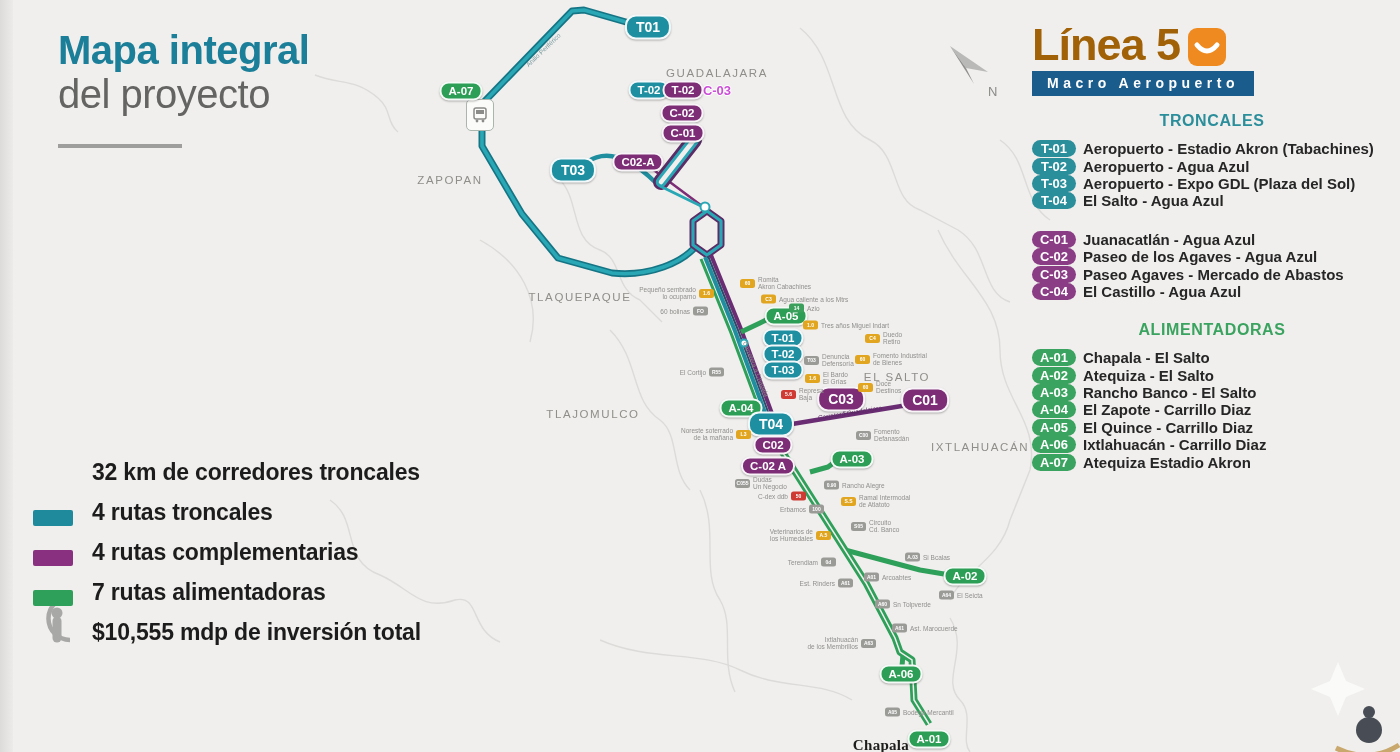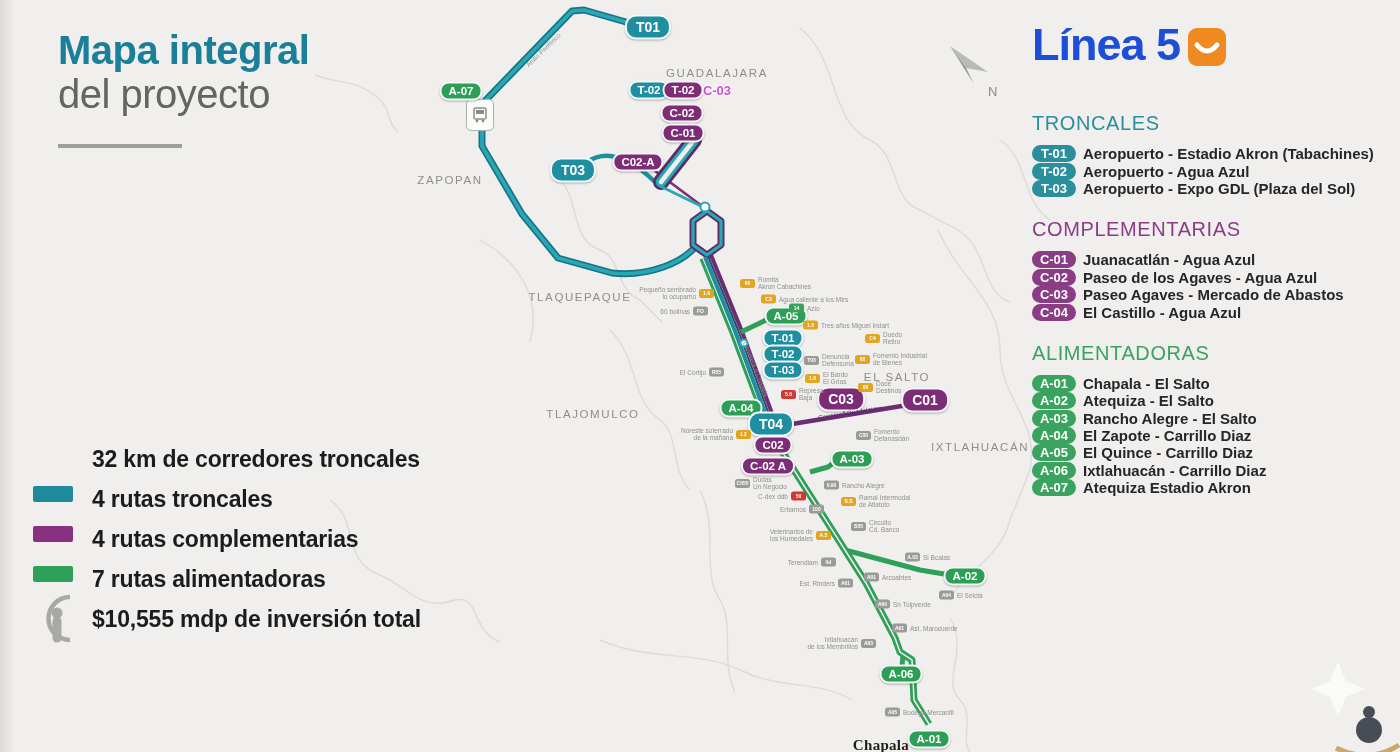--- a/index.html
+++ b/index.html
@@ -8,35 +8,35 @@
   .edge-strip{position:absolute;left:0;top:0;width:13px;height:752px;
         background:linear-gradient(90deg,#dcdbd9,#eceBe9);}
   
   .title-block{position:absolute;left:58px;top:28px;}
   .title-l1{font-size:40px;font-weight:bold;color:#1b7f99;line-height:44px;letter-spacing:-.5px;}
   .title-l2{font-size:40px;color:#646462;line-height:44px;letter-spacing:-.5px;}
   .title-rule{width:124px;height:4px;background:#9e9e9c;margin-top:28px;}
   
   .logo{position:absolute;left:1032px;top:22px;width:330px;}
   .logo-row{display:flex;align-items:center;gap:8px;}
-  .logo-text{font-size:45px;font-weight:bold;color:#1d4ed8;letter-spacing:-1px;line-height:46px;}
+  .logo-text{font-size:45px;font-weight:bold;color:#a16207;letter-spacing:-1px;line-height:46px;}
   .logo-smile{width:38px;height:38px;background:#ee8a1f;border-radius:9px;display:inline-block;position:relative;top:2px;}
   .logo-banner{margin-top:3px;width:222px;background:#1a5c8c;color:#fff;text-align:center;
         font-size:14px;font-weight:bold;letter-spacing:4.5px;padding:4px 0 5px;}
   
   .legend{position:absolute;left:1032px;top:112px;width:360px;}
   .leg-sec{margin-bottom:21px;}
-  .leg-head{font-size:20px;font-weight:normal;letter-spacing:.6px;margin:0 0 10px;}
+  .leg-head{font-size:16px;font-weight:bold;letter-spacing:.6px;margin:0 0 10px;text-align:center;}
   .leg-item{display:flex;align-items:center;height:17.4px;}
   .leg-pill{display:inline-block;width:44px;text-align:center;border-radius:12px;color:#fff;
         font-size:13px;font-weight:bold;padding:1px 0;margin-right:7px;flex:0 0 auto;}
   .leg-name{font-size:15px;font-weight:bold;color:#262626;white-space:nowrap;}
   
   .stats{position:absolute;left:33px;top:446px;}
-  .stat-row{display:flex;align-items:flex-start;height:40px;}
+  .stat-row{display:flex;align-items:flex-end;height:40px;}
   .stat-marker{width:59px;flex:0 0 auto;display:flex;align-items:center;}
   .swatch{width:40px;height:16px;border-radius:2px;}
   .stat-text{font-size:23px;font-weight:bold;color:#1c1c1c;white-space:nowrap;letter-spacing:-.2px;}
   
   .map-pill{position:absolute;transform:translate(-50%,-50%);color:#fff;font-weight:bold;
         font-size:11.5px;padding:1px 7px 2px;border-radius:9px;border:2px solid rgba(255,255,255,.95);
         box-shadow:0 1px 2px rgba(0,0,0,.28);white-space:nowrap;}
   .map-pill.lg{font-size:14px;padding:2px 9px 3px;border-radius:11px;}
   .map-pill.txt{background:none!important;border:none;box-shadow:none;color:#cb4ed6;font-size:13px;
         text-shadow:-1px 0 #fff,1px 0 #fff,0 -1px #fff,0 1px #fff;}
@@ -151,40 +151,44 @@
 
   <div class="logo">
     <div class="logo-row">
       <span class="logo-text">Línea 5</span>
       <span class="logo-smile">
         <svg width="38" height="38">
             <path d="M9 17 Q19 29 29 17" stroke="#fff" stroke-width="5" fill="none" stroke-linecap="round"></path>
           </svg>
       </span>
     </div>
+    <div class="logo-banner">Macro Aeropuerto</div>
   </div>
 
   <div class="legend" id="legend">
       <div class="leg-sec">
         <div class="leg-head" style="color: rgb(43, 142, 155);">TRONCALES</div>
         <div class="leg-item">
           <span class="leg-pill" style="background: rgb(43, 142, 155);">T-01</span>
           <span class="leg-name">Aeropuerto - Estadio Akron (Tabachines)</span>
         </div>
         <div class="leg-item">
           <span class="leg-pill" style="background: rgb(43, 142, 155);">T-02</span>
           <span class="leg-name">Aeropuerto - Agua Azul</span>
         </div>
         <div class="leg-item">
           <span class="leg-pill" style="background: rgb(43, 142, 155);">T-03</span>
           <span class="leg-name">Aeropuerto - Expo GDL (Plaza del Sol)</span>
         </div>
+        <div class="leg-item">
+          <span class="leg-pill" style="background: rgb(43, 142, 155);">T-04</span>
+          <span class="leg-name">El Salto - Agua Azul</span>
+        </div>
       </div>
       <div class="leg-sec">
-        <div class="leg-head" style="color: rgb(138, 61, 133);">COMPLEMENTARIAS</div>
         <div class="leg-item">
           <span class="leg-pill" style="background: rgb(138, 61, 133);">C-01</span>
           <span class="leg-name">Juanacatlán - Agua Azul</span>
         </div>
         <div class="leg-item">
           <span class="leg-pill" style="background: rgb(138, 61, 133);">C-02</span>
           <span class="leg-name">Paseo de los Agaves - Agua Azul</span>
         </div>
         <div class="leg-item">
           <span class="leg-pill" style="background: rgb(138, 61, 133);">C-03</span>
@@ -200,21 +204,21 @@
         <div class="leg-item">
           <span class="leg-pill" style="background: rgb(58, 163, 95);">A-01</span>
           <span class="leg-name">Chapala - El Salto</span>
         </div>
         <div class="leg-item">
           <span class="leg-pill" style="background: rgb(58, 163, 95);">A-02</span>
           <span class="leg-name">Atequiza - El Salto</span>
         </div>
         <div class="leg-item">
           <span class="leg-pill" style="background: rgb(58, 163, 95);">A-03</span>
-          <span class="leg-name">Rancho Alegre - El Salto</span>
+          <span class="leg-name">Rancho Banco - El Salto</span>
         </div>
         <div class="leg-item">
           <span class="leg-pill" style="background: rgb(58, 163, 95);">A-04</span>
           <span class="leg-name">El Zapote - Carrillo Diaz</span>
         </div>
         <div class="leg-item">
           <span class="leg-pill" style="background: rgb(58, 163, 95);">A-05</span>
           <span class="leg-name">El Quince - Carrillo Diaz</span>
         </div>
         <div class="leg-item">

